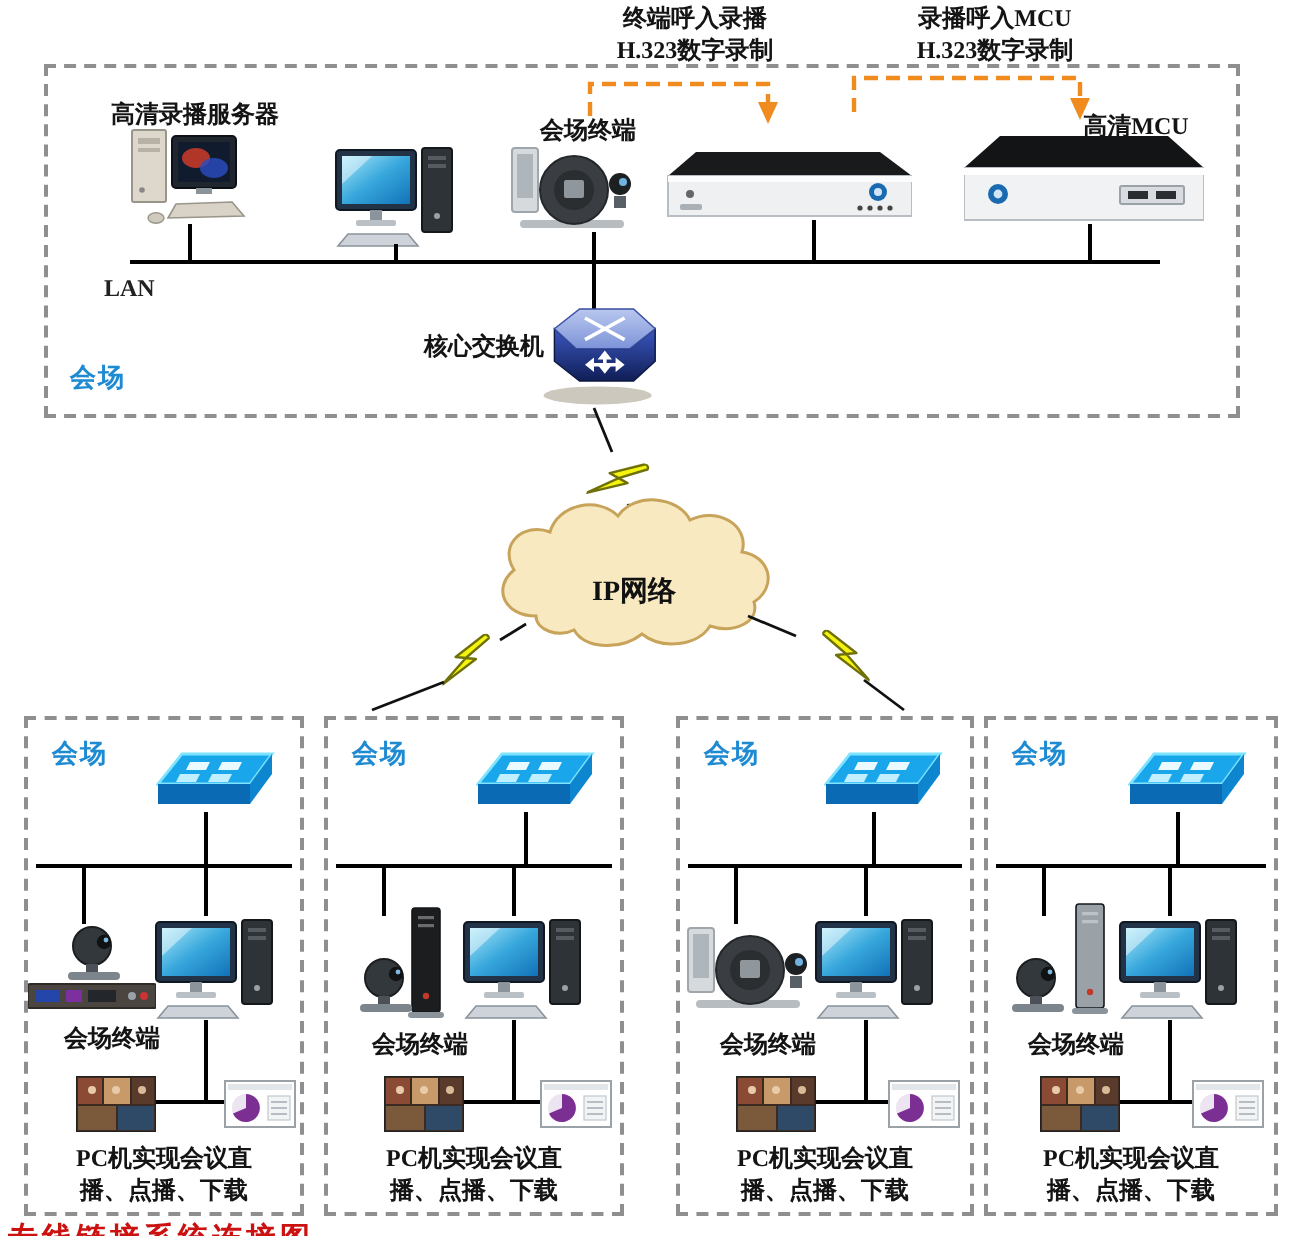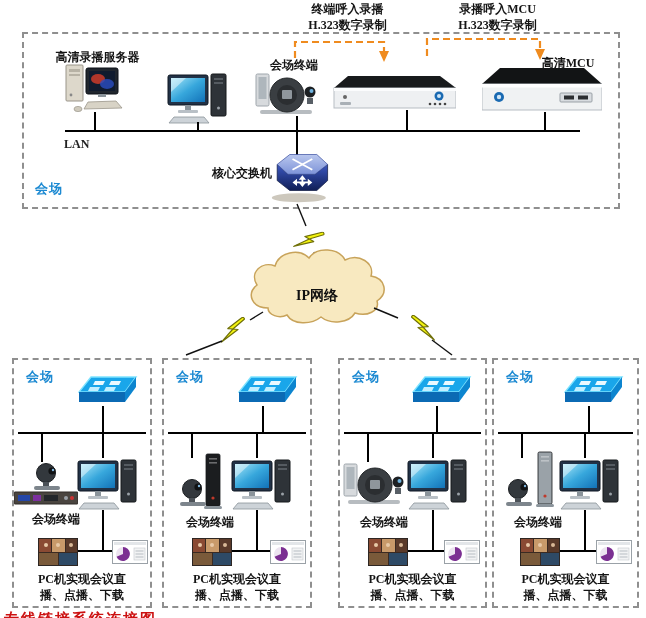--- a/index.html
+++ b/index.html
@@ -1,21 +1,21 @@
 <!DOCTYPE html>
 <html><head>
 <meta charset="utf-8">
 <style>
   html,body{margin:0;padding:0;background:#fff;}
   .canvas{position:relative;width:646px;height:618px;background:#ffffff;overflow:hidden;
           font-family:"Liberation Serif","DejaVu Serif",serif;color:#111;}
   .lbl{position:absolute;font-weight:bold;font-size:12px;color:#141414;text-align:center;line-height:1.25;}
   .lbl2{position:absolute;font-weight:bold;font-size:12px;color:#141414;text-align:center;line-height:1.3;}
   .blue{position:absolute;font-weight:bold;font-size:13px;color:#1d8ad2;letter-spacing:1px;}
-  .plain{position:absolute;font-size:12px;color:#222;margin-left:12px;}
+  .plain{position:absolute;font-size:12px;color:#222;}
   .hl{position:absolute;height:2px;background:#000;}
   .vl{position:absolute;width:2px;background:#000;}
   .box{position:absolute;border:2px dashed #8f8f8f;background:transparent;}
   .dev{position:absolute;}
   .overlay{position:absolute;left:0;top:0;pointer-events:none;}
   .redcap{position:absolute;left:4px;top:610px;font-size:15px;font-weight:bold;color:#cc1111;letter-spacing:2px;white-space:nowrap;}
   svg{display:block;}
 </style>
 </head>
 <body>

